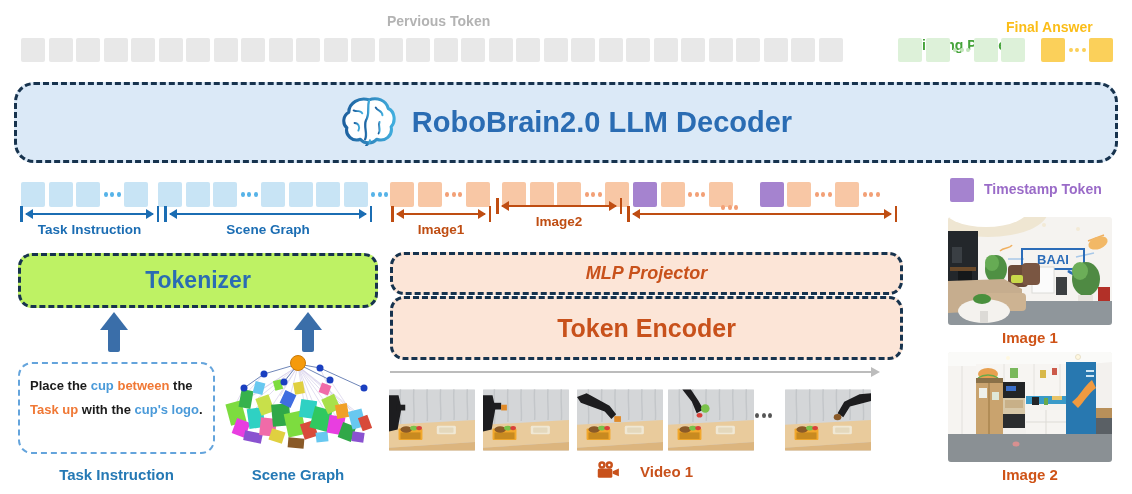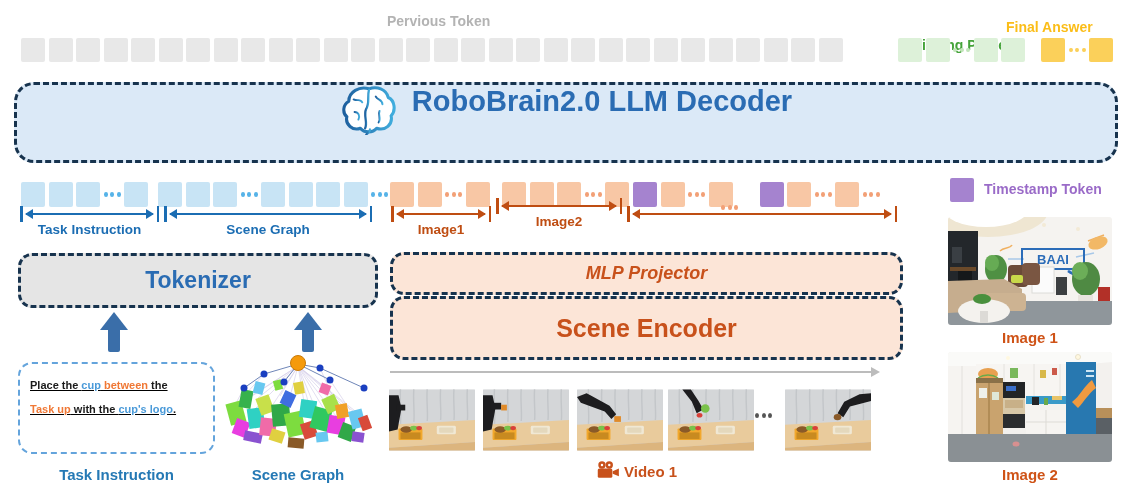--- a/index.html
+++ b/index.html
@@ -26,25 +26,25 @@
 
   
   .hlabel{position:absolute;font-weight:bold;font-size:14px;white-space:nowrap;}
   .lab-gray{color:#b3b3b3;}
   .lab-green{color:#45a33a;}
   .lab-gold{color:#fbbd18;}
   .lab-purple{color:#9a6bc8;font-size:14px;}
 
   
   .bigbox{position:absolute;border:3px dashed #17334e;border-radius:20px;background:#dbe9f7;
-          display:flex;align-items:flex-start;justify-content:center;}
+          display:flex;align-items:center;justify-content:center;}
   .decoder-title{font-size:29px;font-weight:bold;color:#2a6cb3;margin-left:14px;white-space:nowrap;}
   .blockbox{position:absolute;border:3px dashed #17334e;border-radius:14px;
             display:flex;align-items:center;justify-content:center;font-weight:bold;white-space:nowrap;}
-  .blue-block{background:#e5e5e5;color:#2a6cb3;font-size:23px;}
+  .blue-block{background:#bef264;color:#2a6cb3;font-size:23px;}
   .peach-block{background:#fce5d7;color:#c8511b;}
 
   
   .bracket{position:absolute;height:36px;}
   .bracket .endbar{position:absolute;top:0;width:2.5px;height:16px;}
   .bracket .bline{position:absolute;top:7px;left:6px;right:6px;height:2.4px;}
   .bracket .bline:before,.bracket .bline:after{content:"";position:absolute;top:-4.3px;
       border-top:5.5px solid transparent;border-bottom:5.5px solid transparent;}
   .bracket .bline:before{left:-1px;}
   .bracket .bline:after{right:-1px;}
@@ -61,40 +61,40 @@
 
   
   .up-arrow{position:absolute;width:28px;height:40px;}
   .up-arrow:before{content:"";position:absolute;left:8px;top:15px;width:12px;height:25px;background:#3a6ea9;border-radius:2px;}
   .up-arrow:after{content:"";position:absolute;left:0;top:0;border-left:14px solid transparent;
       border-right:14px solid transparent;border-bottom:18px solid #3a6ea9;}
 
   
   .taskbox{position:absolute;border:2.5px dashed #64a4dc;border-radius:14px;background:#fff;
            padding:10px 8px 8px 10px;box-sizing:border-box;}
-  .tline{font-weight:bold;font-size:11px;line-height:23.5px;white-space:nowrap;text-decoration:underline;}
+  .tline{font-weight:bold;font-size:13px;line-height:23.5px;white-space:nowrap;}
   .c-black{color:#1b1b1b;}
   .c-blue{color:#4a9ad9;}
   .c-orange{color:#f07835;}
 
   .cap{position:absolute;text-align:center;font-weight:bold;font-size:15px;white-space:nowrap;}
   .cap.blue{color:#2579b5;}
   .cap.orange{color:#cf5317;}
 
   
   .timeline{position:absolute;height:2px;background:#bcbcbc;}
   .timeline:after{content:"";position:absolute;right:-8px;top:-4px;border-left:9px solid #bcbcbc;
       border-top:5px solid transparent;border-bottom:5px solid transparent;}
   .frame{position:absolute;width:86px;height:64px;border-radius:2px;overflow:hidden;}
   .frame svg{display:block;width:100%;height:100%;}
   .photo{position:absolute;border-radius:3px;overflow:hidden;}
   .photo svg{display:block;width:100%;height:100%;}
 
   .legend-sq{position:absolute;width:24px;height:24px;background:#a583cf;border-radius:2px;}
-  .vidlab{position:absolute;display:flex;align-items:center;gap:4px;font-weight:bold;
+  .vidlab{position:absolute;display:flex;align-items:center;gap:20px;font-weight:bold;
           font-size:15px;color:#c8511b;}
 </style>
 </head>
 <body>
 
 <div id="canvas">
 
   <div class="hlabel lab-gray abs" style="left:372px;top:13px;margin-left:15px;">Pervious Token</div>
   <div class="hlabel lab-green abs" style="left:905px;top:37px;">Thinking Process</div>
   <div class="hlabel lab-gold abs" style="left:1006px;top:19px;">Final Answer</div>
@@ -287,21 +287,21 @@
   <div class="legend-sq" style="left:950px;top:178px;"></div>
   <div class="hlabel lab-purple abs" style="left:984px;top:181px;">Timestamp Token</div>
 
   <div class="blockbox blue-block" style="left:18px;top:253px;width:354px;height:49px;">
     <span>Tokenizer</span>
   </div>
   <div class="blockbox peach-block" style="left:390px;top:252px;width:507px;height:37px;font-size:18px;font-style:italic;">
     <span>MLP Projector</span>
   </div>
   <div class="blockbox peach-block" style="left:390px;top:296px;width:507px;height:58px;font-size:25px;">
-    <span>Scene Encoder</span>
+    <span>Token Encoder</span>
   </div>
 
   <div class="up-arrow" style="left:100px;top:312px;"></div>
   <div class="up-arrow" style="left:294px;top:312px;"></div>
 
   <div class="taskbox" style="left:18px;top:362px;width:197px;height:92px;">
       <div class="tline"><span class="c-black">Place the </span><span class="c-blue">cup</span><span class="c-black"> </span><span class="c-orange">between</span><span class="c-black"> the</span></div>
       <div class="tline"><span class="c-orange">Task up</span><span class="c-black"> with the </span><span class="c-blue">cup's logo</span><span class="c-black">.</span></div>
     </div>
   <div class="cap blue" style="left:18px;top:466px;width:197px;">Task Instruction</div>

